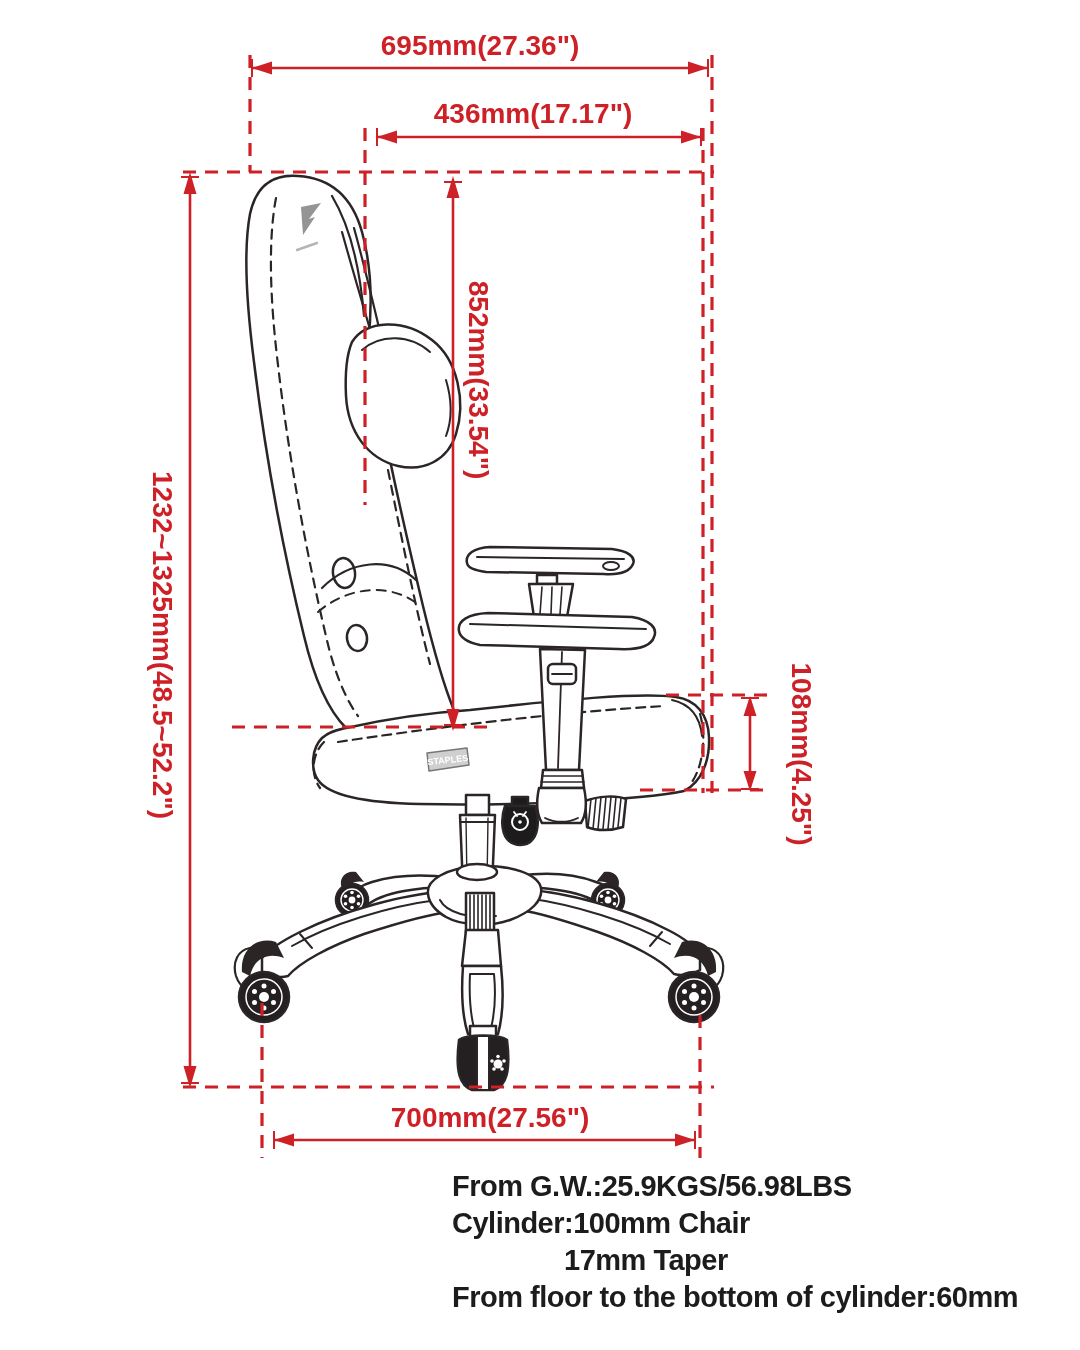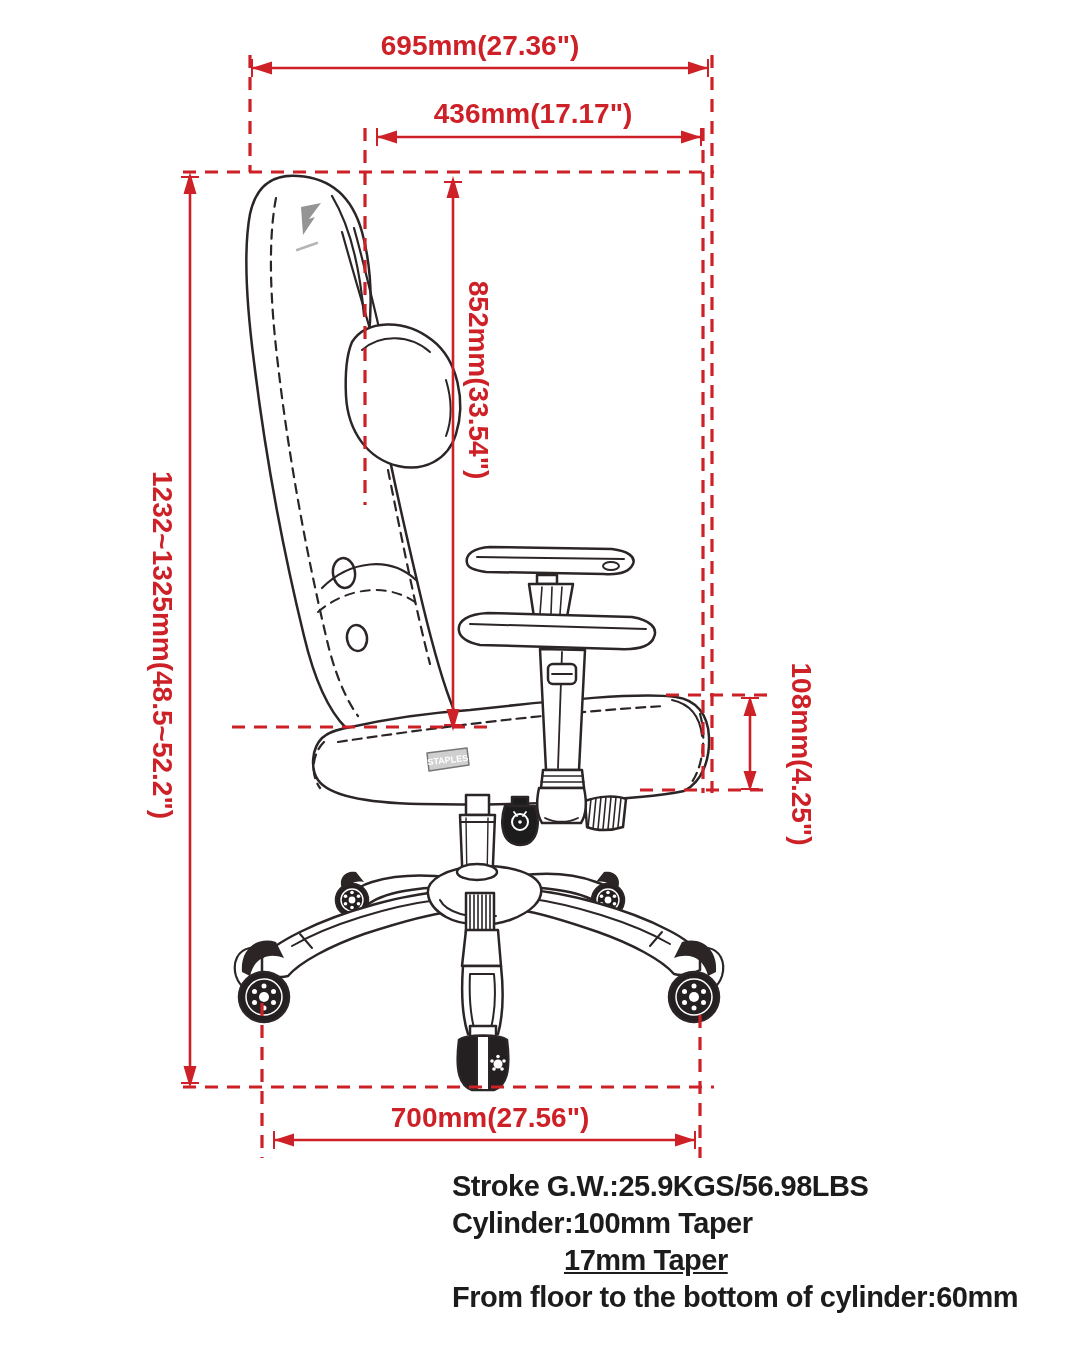--- a/index.html
+++ b/index.html
@@ -11,21 +11,21 @@
   .dim{
     position:absolute;color:#ce2127;font-size:28px;font-weight:bold;
     white-space:nowrap;transform:translate(-50%,-50%);letter-spacing:0px;
   }
   .dim.rot{transform:translate(-50%,-50%) rotate(90deg);}
   .specs{
     position:absolute;left:452px;top:1168px;color:#1c1c1c;
     font-size:29px;line-height:37px;font-weight:bold;letter-spacing:-0.5px;
     white-space:nowrap;
   }
-  .specs .indent{padding-left:112px;text-decoration:underline;}
+  .specs .indent{padding-left:112px;}
 </style>
 </head>
 <body>
 
 <div class="stage">
 
 <svg width="1080" height="1350" viewBox="0 0 1080 1350">
   <g stroke="#2b2526" stroke-width="2.5" fill="none" stroke-linecap="round" stroke-linejoin="round">
 
     <g>
@@ -287,19 +287,19 @@
 </svg>
 
 <div class="dim" style="left:480px;top:46px;">695mm(27.36")</div>
 <div class="dim" style="left:533px;top:114px;">436mm(17.17")</div>
 <div class="dim rot" style="left:478px;top:380px;">852mm(33.54")</div>
 <div class="dim rot" style="left:162px;top:645px;">1232~1325mm(48.5~52.2")</div>
 <div class="dim rot" style="left:801px;top:754px;">108mm(4.25")</div>
 <div class="dim" style="left:490px;top:1118px;">700mm(27.56")</div>
 
 <div class="specs">
-  <div>Stroke G.W.:25.9KGS/56.98LBS</div>
-  <div>Cylinder:100mm Taper</div>
+  <div>From G.W.:25.9KGS/56.98LBS</div>
+  <div>Cylinder:100mm Chair</div>
   <div class="indent">17mm Taper</div>
   <div>From floor to the bottom of cylinder:60mm</div>
 </div>
 
 </div>
 
 </body></html>

